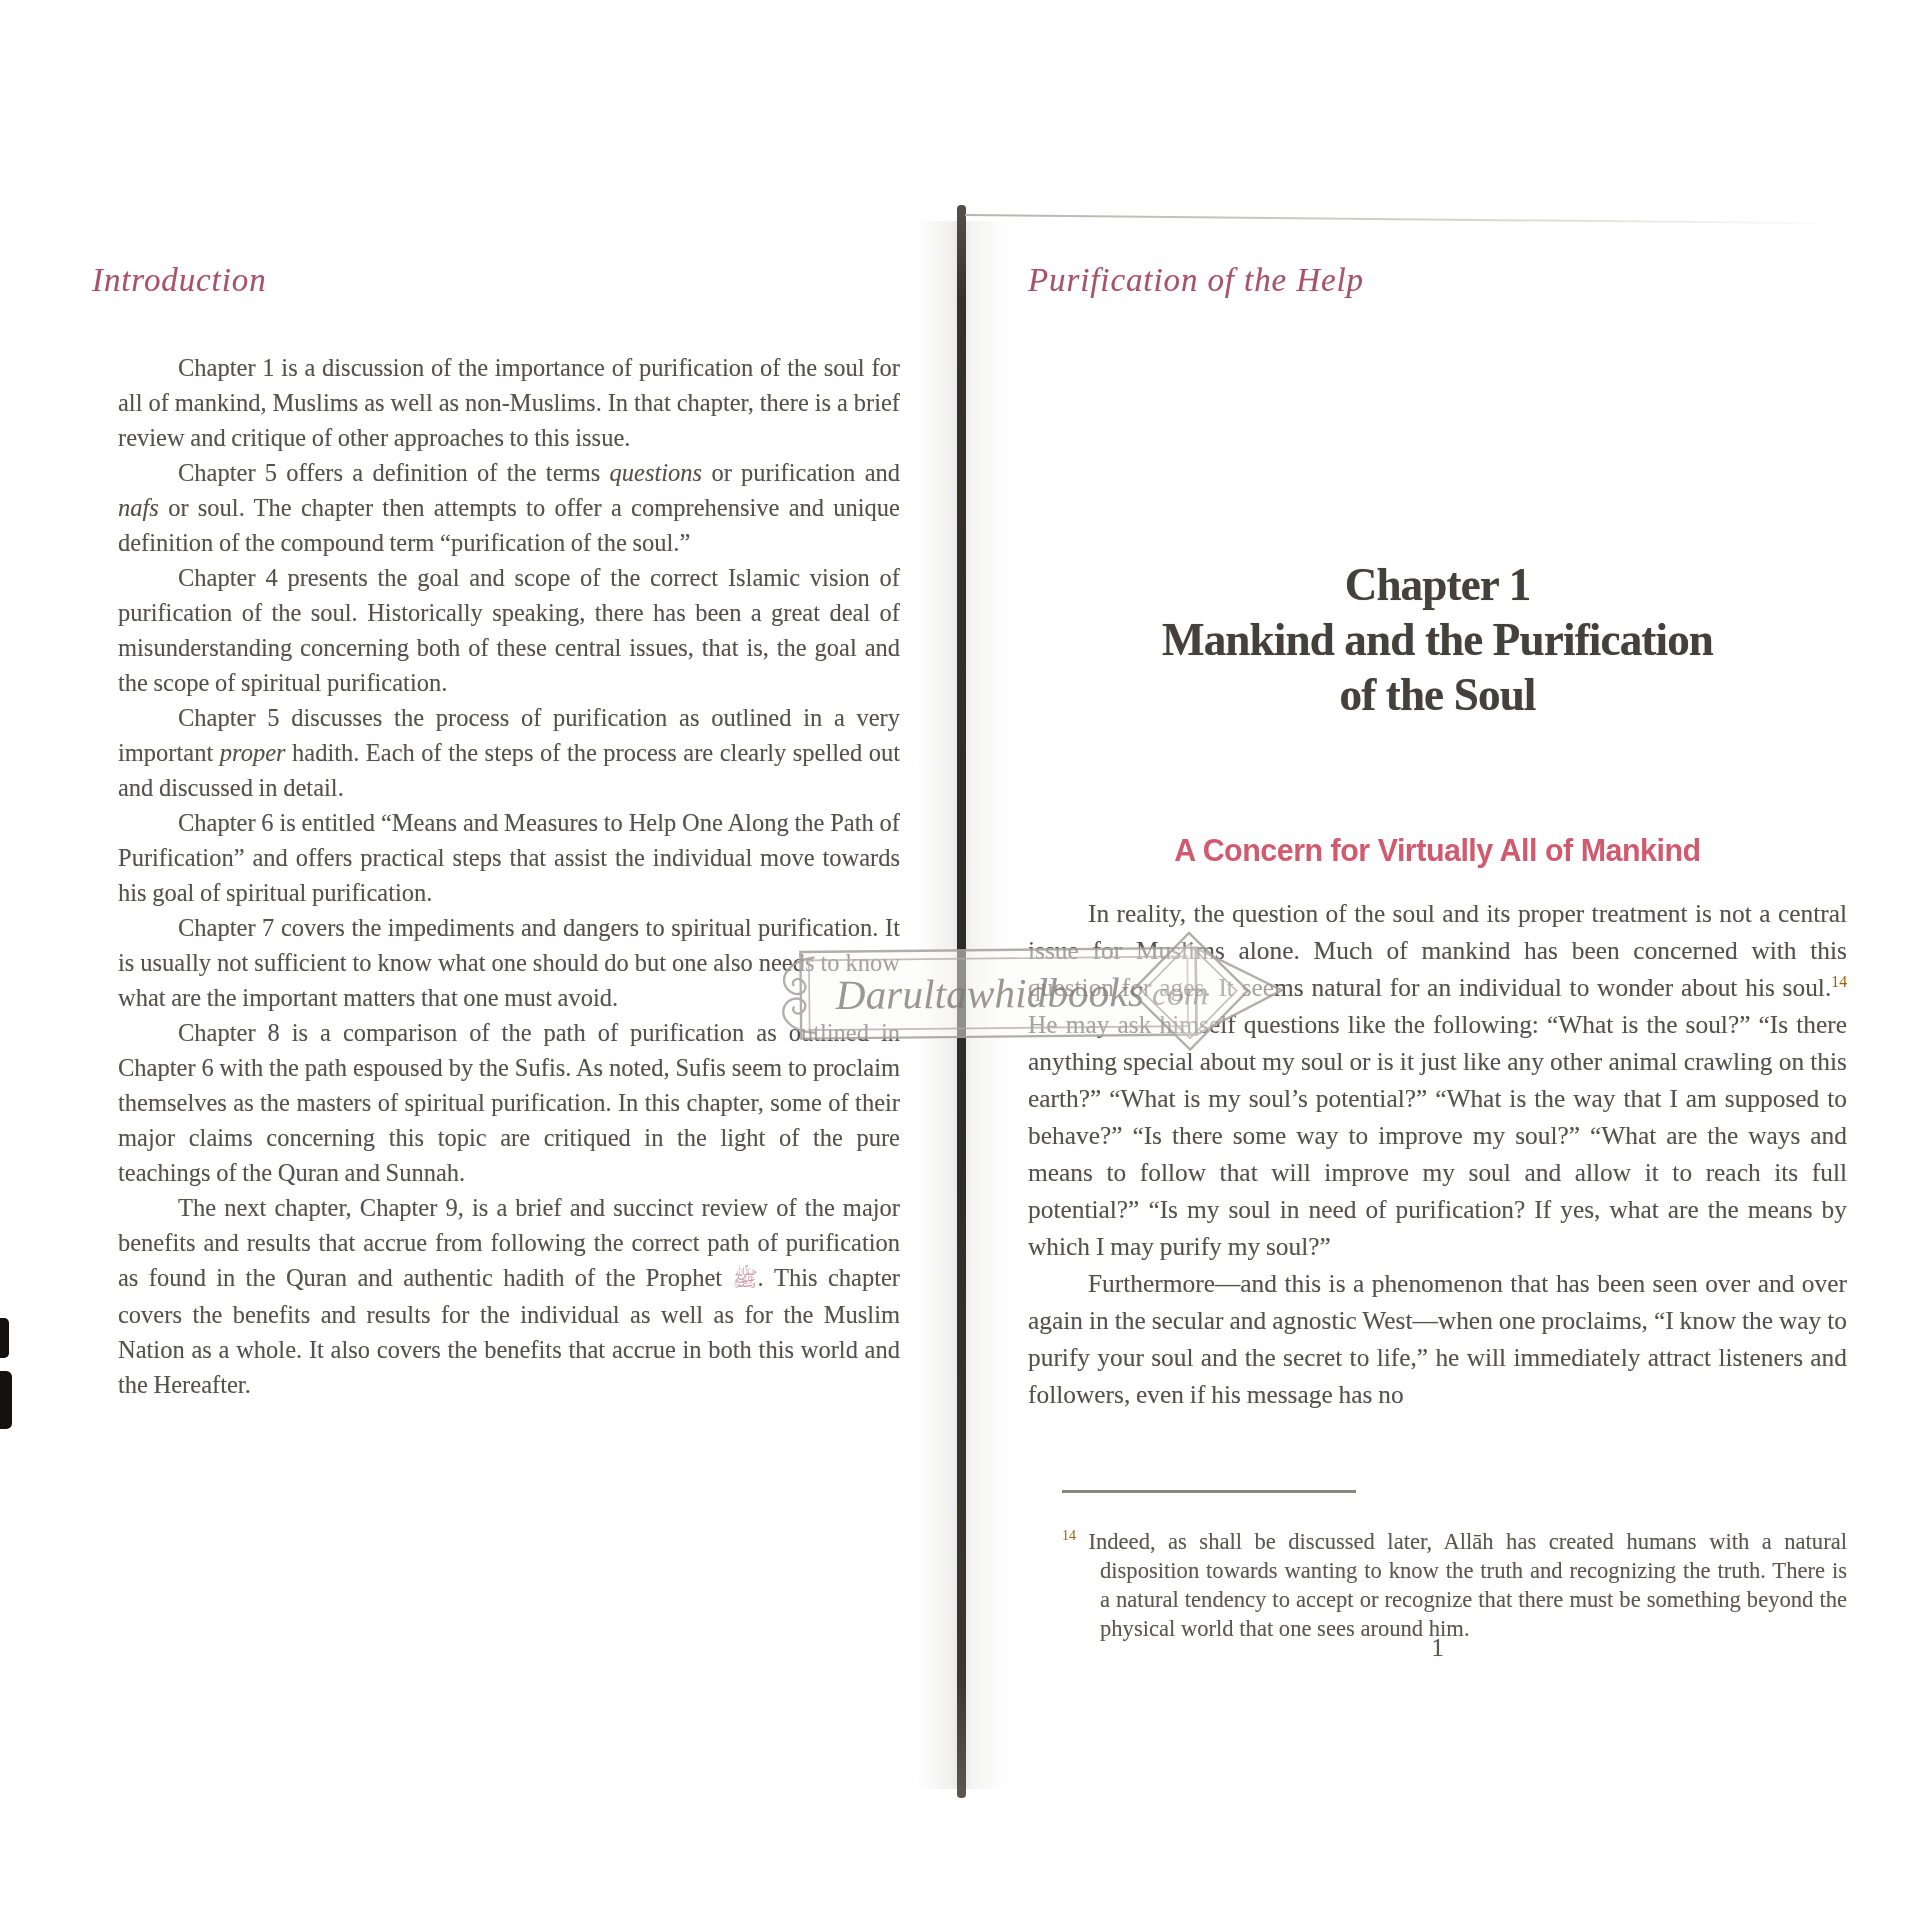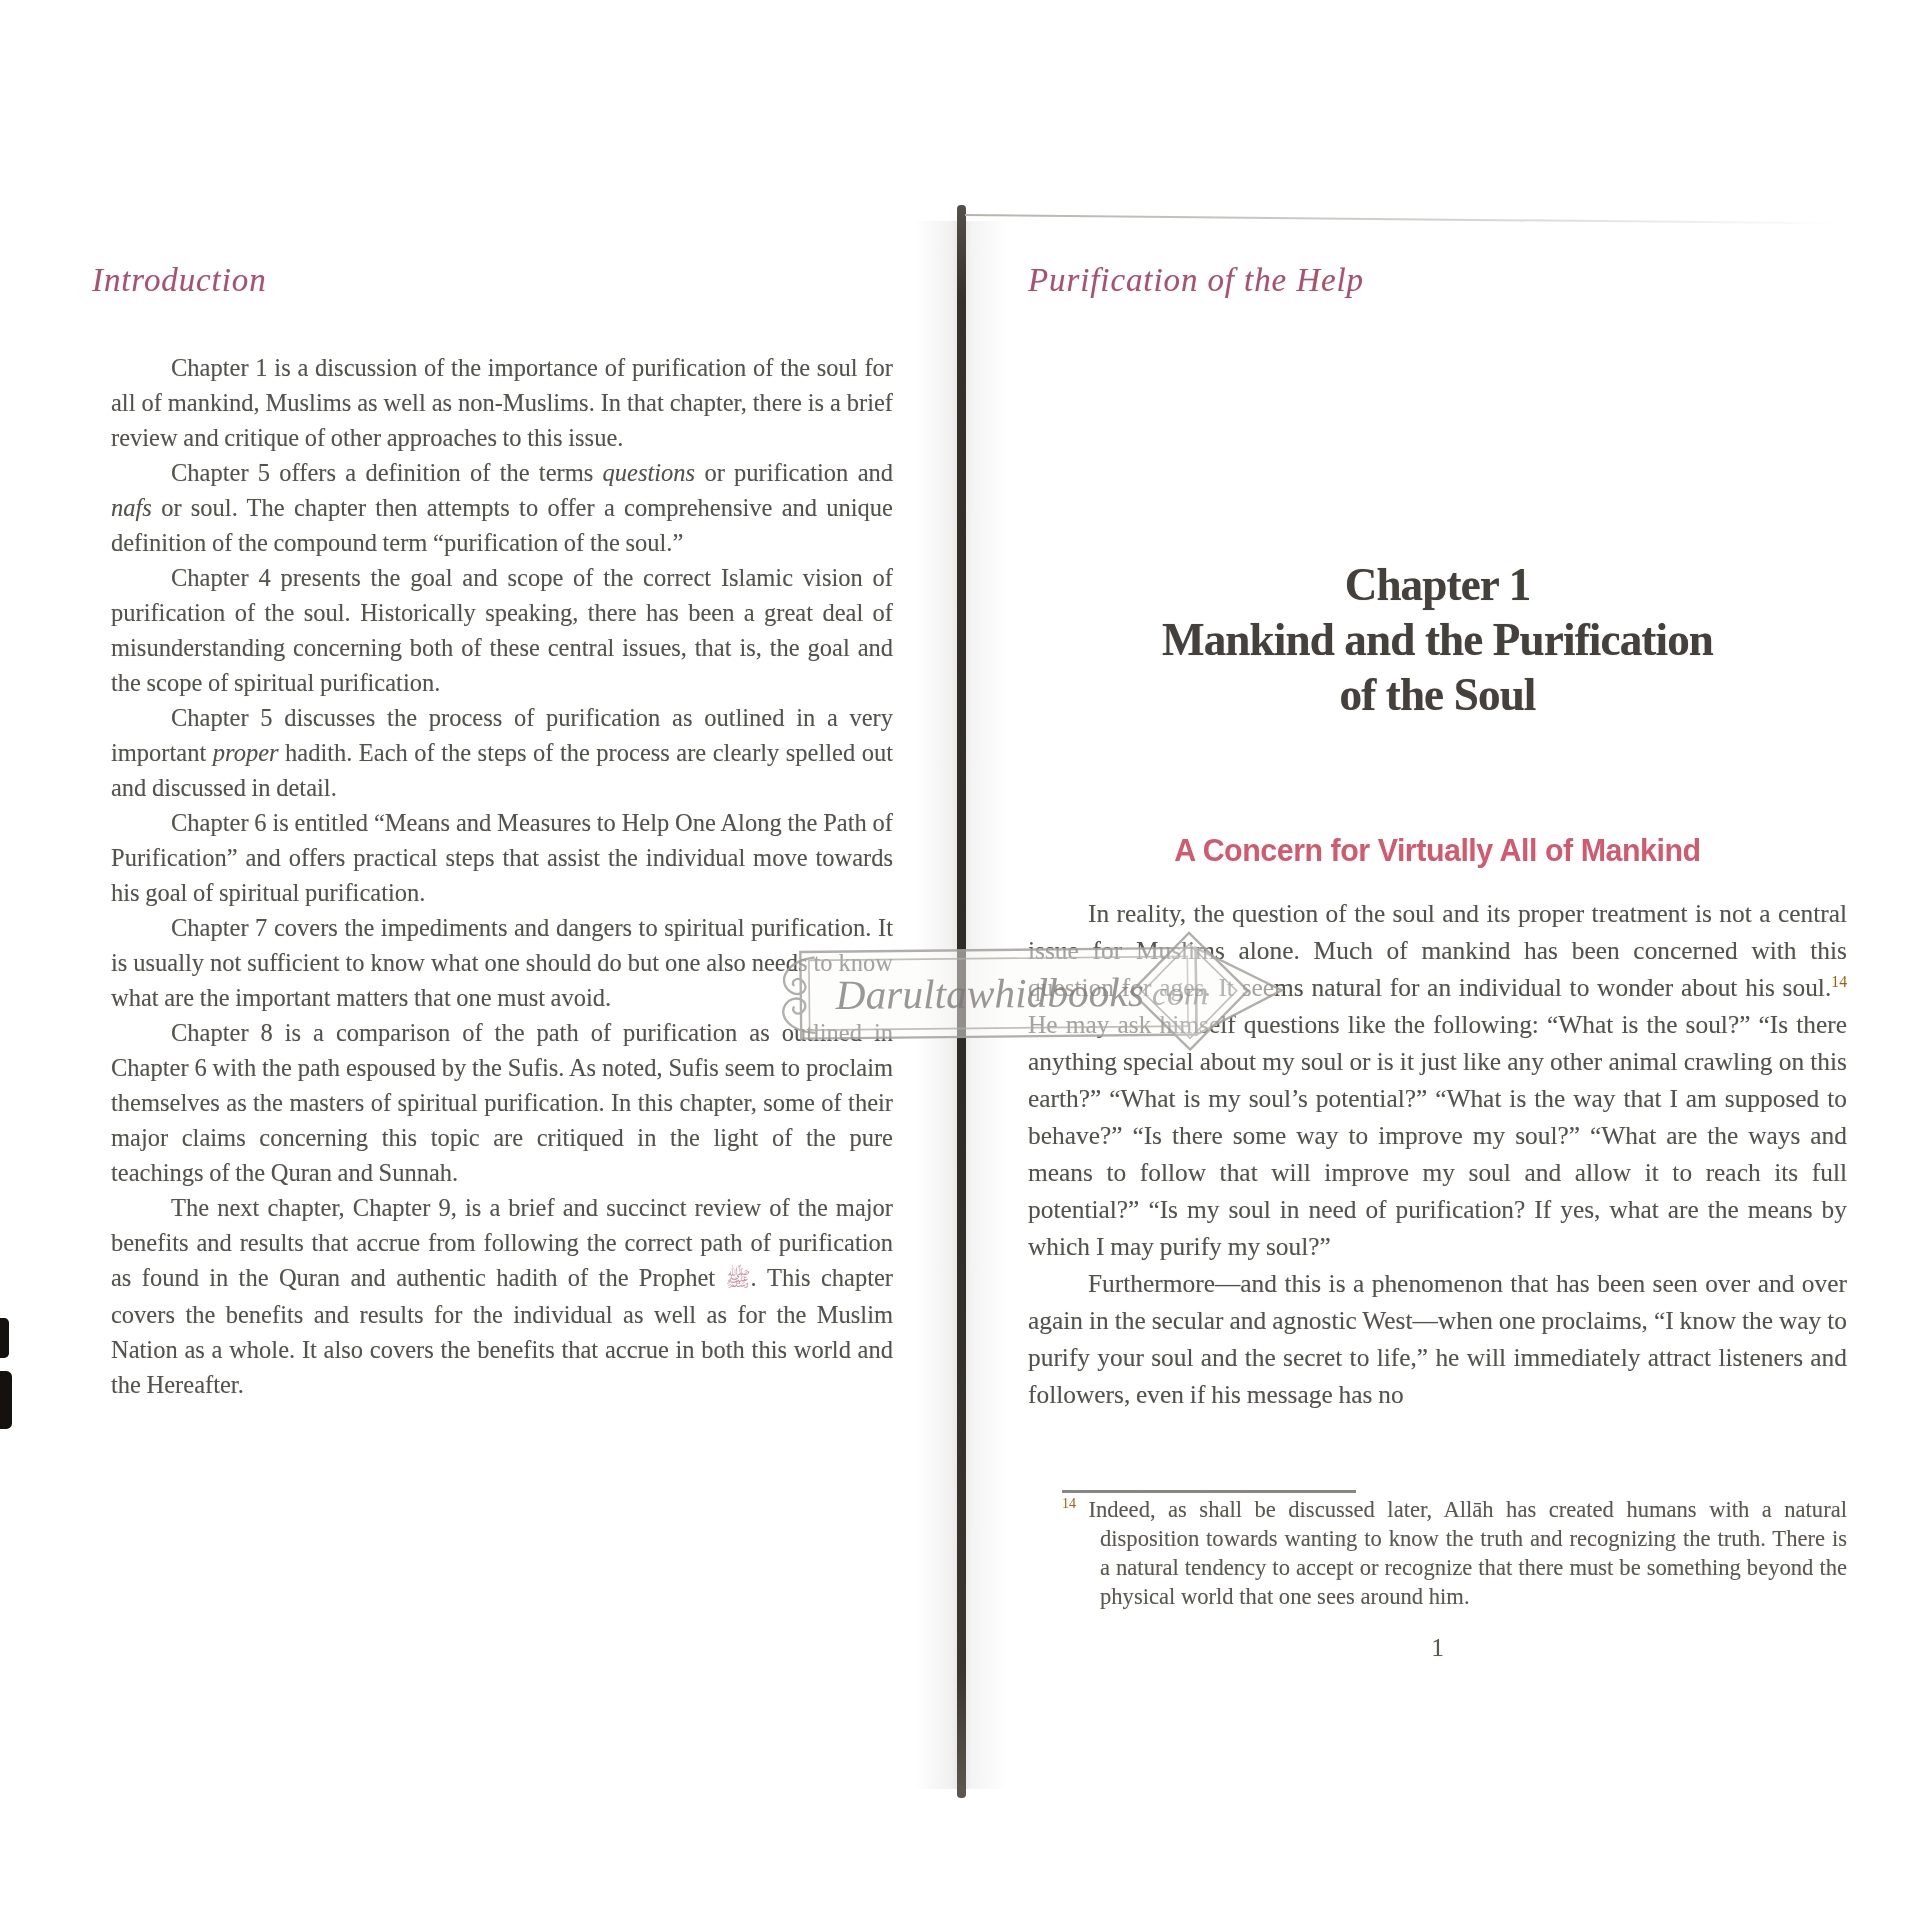--- a/index.html
+++ b/index.html
@@ -16,21 +16,21 @@
     color:#a8536b;
     text-shadow:0 0 0.9px rgba(168,83,107,0.35);
   }
   
   .body-col{color:#54524c;text-align:justify;}
   .body-col p{
     margin:0;text-indent:60px;
     text-shadow:0 0 0.9px rgba(84,82,76,0.30);
     word-spacing:-0.5px;
   }
-  #left-body{left:111px;top:350px;width:782px;font-size:24.5px;line-height:35px;}
+  #left-body{left:118px;top:350px;width:782px;font-size:24.5px;line-height:35px;}
   #right-body{left:1028px;top:895px;width:819px;font-size:25.4px;line-height:37px;}
   .seg-italic{font-style:italic;}
   .seg-marker{
     color:#a16207;font-size:0.62em;vertical-align:super;line-height:0;
     text-shadow:none;
   }
   .seg-symbol{
     color:#c98e9b;font-size:0.85em;
     font-family:"DejaVu Sans", sans-serif;
     text-shadow:none;
@@ -50,21 +50,21 @@
     font-weight:bold;font-size:32px;letter-spacing:-0.5px;
     color:#d15a6e;
     transform:scaleX(0.95);
   }
   
   #footnote-sep{
     left:1062px;top:1490px;width:294px;height:2.8px;
     background:#6b6862;opacity:0.8;
   }
   #footnote{
-    left:1062px;top:1495px;width:785px;
+    left:1062px;top:1527px;width:785px;
     font-size:22.6px;line-height:29px;color:#5a584f;text-align:justify;
   }
   #footnote p{margin:0;padding-left:38px;text-indent:-38px;text-shadow:0 0 0.9px rgba(90,88,79,0.3);}
   
   .page-number{
     width:819px;text-align:center;font-size:25.4px;color:#5a584f;
     text-shadow:0 0 0.9px rgba(90,88,79,0.35);
   }
   #left-pagenum{left:92px;top:1637px;}
   #right-pagenum{left:1028px;top:1633px;}

